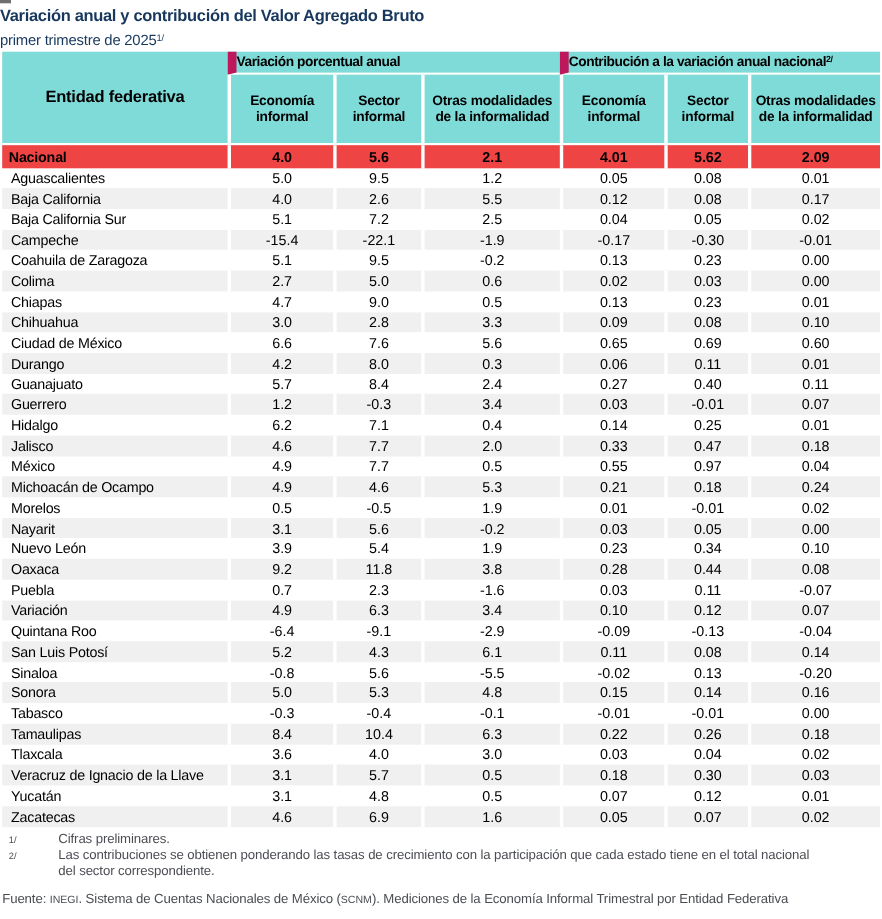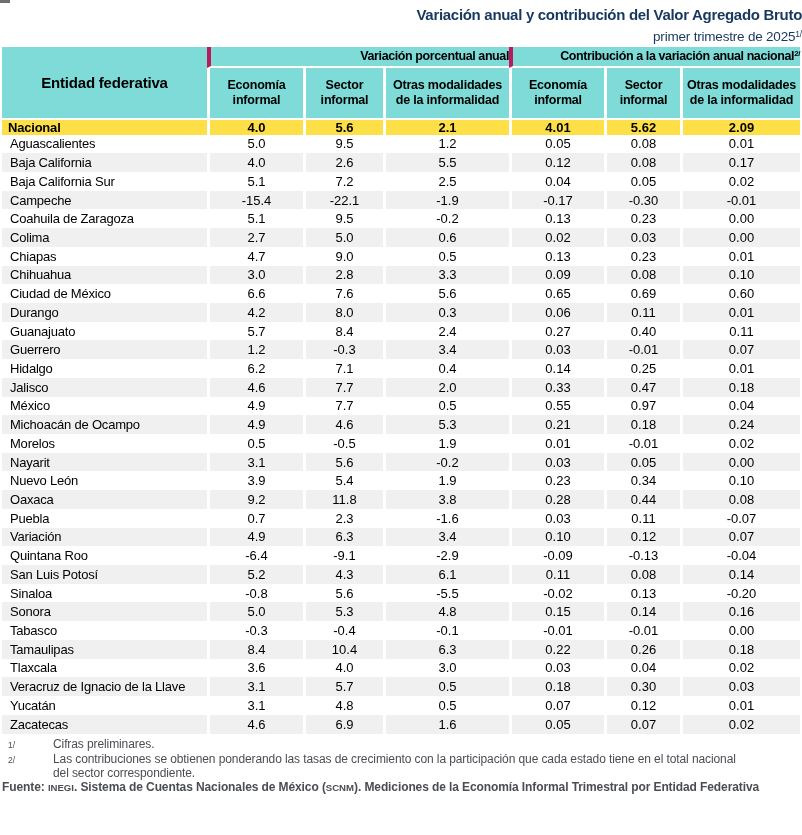--- a/index.html
+++ b/index.html
@@ -9,21 +9,21 @@
     font-family: "Liberation Sans", sans-serif;
     color: #000;
     position: relative;
     overflow: hidden;
   }
   .corner-artifact {
     position: absolute; left: 0; top: 0;
     width: 10px; height: 3px; background: #6f6f6f;
   }
   
-  .titles { text-align: right; padding-top: 6px; color: #17375D; }
+  .titles { text-align: left; padding-top: 6px; color: #17375D; }
   .title-line {
     font-size: 15px; font-weight: bold; line-height: 18.5px;
     letter-spacing: -0.3px;
   }
   .subtitle {
     font-size: 13.5px; line-height: 16px; margin-top: 4px;
     letter-spacing: -0.2px;
   }
   .subtitle sup { font-size: 8.5px; vertical-align: top; line-height: 10px; }
 
@@ -31,47 +31,47 @@
   table.meitef {
     border-collapse: separate; border-spacing: 0;
     table-layout: fixed;
     width: 798px; margin: 2px auto 0 auto;
   }
   th, td { box-sizing: border-box; padding: 0; margin: 0; vertical-align: middle; }
   thead th { background: #7EDBD8; font-weight: bold; color: #000; }
   th.entity-h { font-size: 15px; letter-spacing: -0.2px; border-bottom: 2px solid #fff; }
   .group-row th.group-h {
     height: 21px; font-size: 12.5px; letter-spacing: -0.4px;
-    white-space: nowrap; text-align: right;
-    border-left: 4px solid #be185d; border-bottom: 2px solid #fff;
+    white-space: nowrap; text-align: left;
+    border-left: 8px solid #be185d; border-bottom: 2px solid #fff;
   }
   .group-row th.group-h sup { font-size: 8px; vertical-align: top; line-height: 9px; }
   .sub-row th {
-    height: 52px; font-size: 12.5px; line-height: 14.5px; letter-spacing: -0.2px;
+    height: 64px; font-size: 12.5px; line-height: 14.5px; letter-spacing: -0.2px;
     text-align: center; padding: 0 2px;
     border-left: 3px solid #fff; border-bottom: 2px solid #fff;
   }
   tr.national td {
-    background: #fde047; font-weight: bold; height: 15px; font-size: 13px;
+    background: #ef4444; font-weight: bold; height: 21px; font-size: 13px;
   }
   tr.national td.entity { padding-left: 6px; letter-spacing: -0.2px; }
   tbody td { height: 18.72px; font-size: 13px; }
   td.entity { text-align: left; padding-left: 8px; letter-spacing: -0.2px; white-space: nowrap; }
   td.num { text-align: center; border-left: 3px solid #fff; }
   tbody tr.stripe td { background: #F0F0F0; }
 
   
   .notes {
     margin: 3px 0 0 2px; width: 790px;
     color: #4A4D52; font-size: 12px; line-height: 14px; letter-spacing: -0.1px;
   }
   .fnrow { display: flex; }
   .fnmark { flex: 0 0 45px; width: 45px; font-size: 8.5px; padding: 1px 0 0 6px; }
   .fntext { flex: 1; }
-  .source-block { margin-top: 0; font-weight: bold; }
+  .source-block { margin-top: 12px; }
   .source-line1 { padding-left: 36px; text-indent: -36px; }
   .source-line2 { padding-left: 36px; }
   .sc { font-size: 9.6px; letter-spacing: 0; }
 </style>
 </head>
 <body>
 
 <div class="corner-artifact"></div>
 
 <div class="titles">

